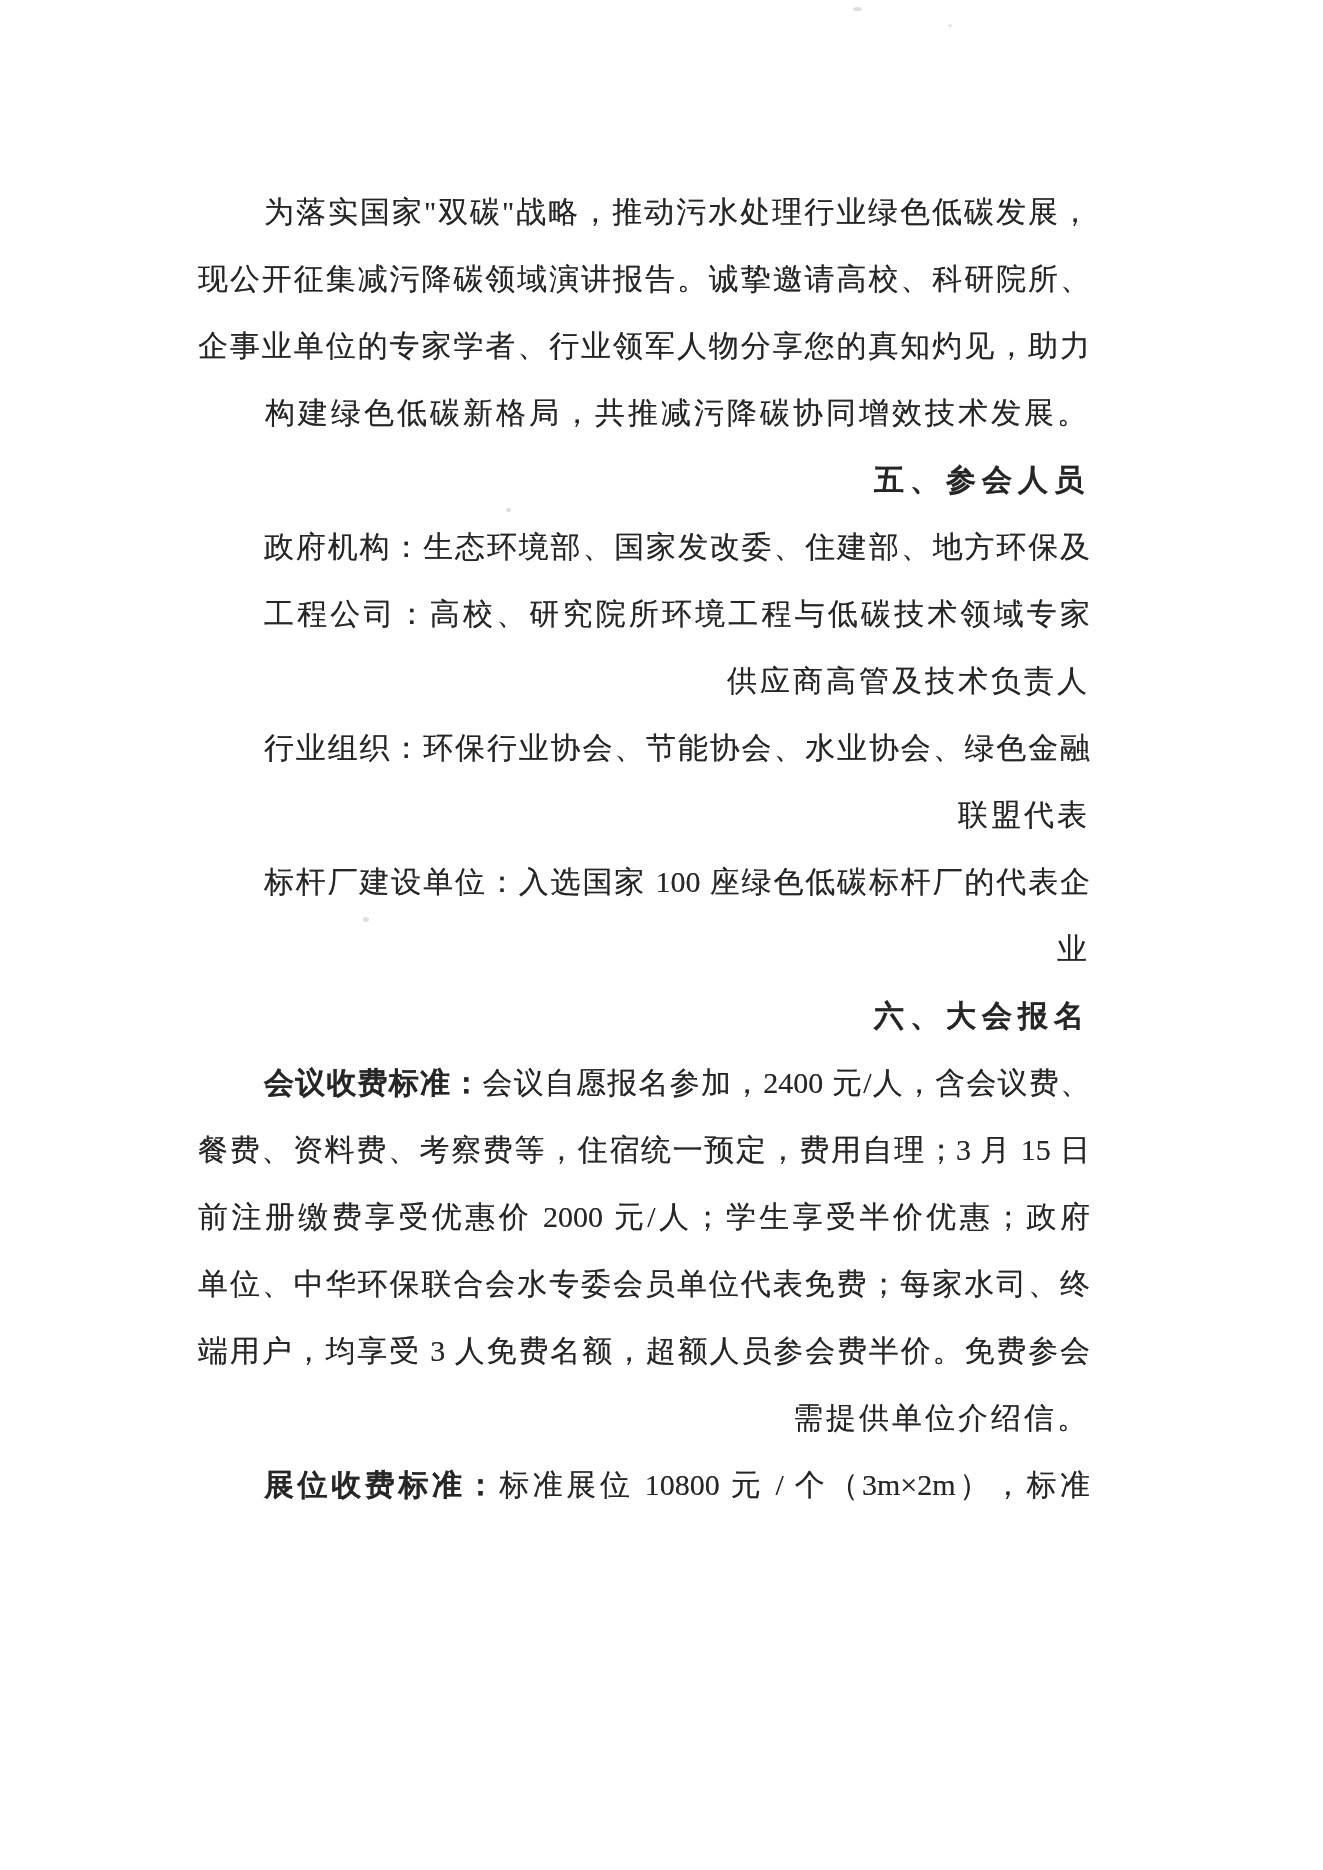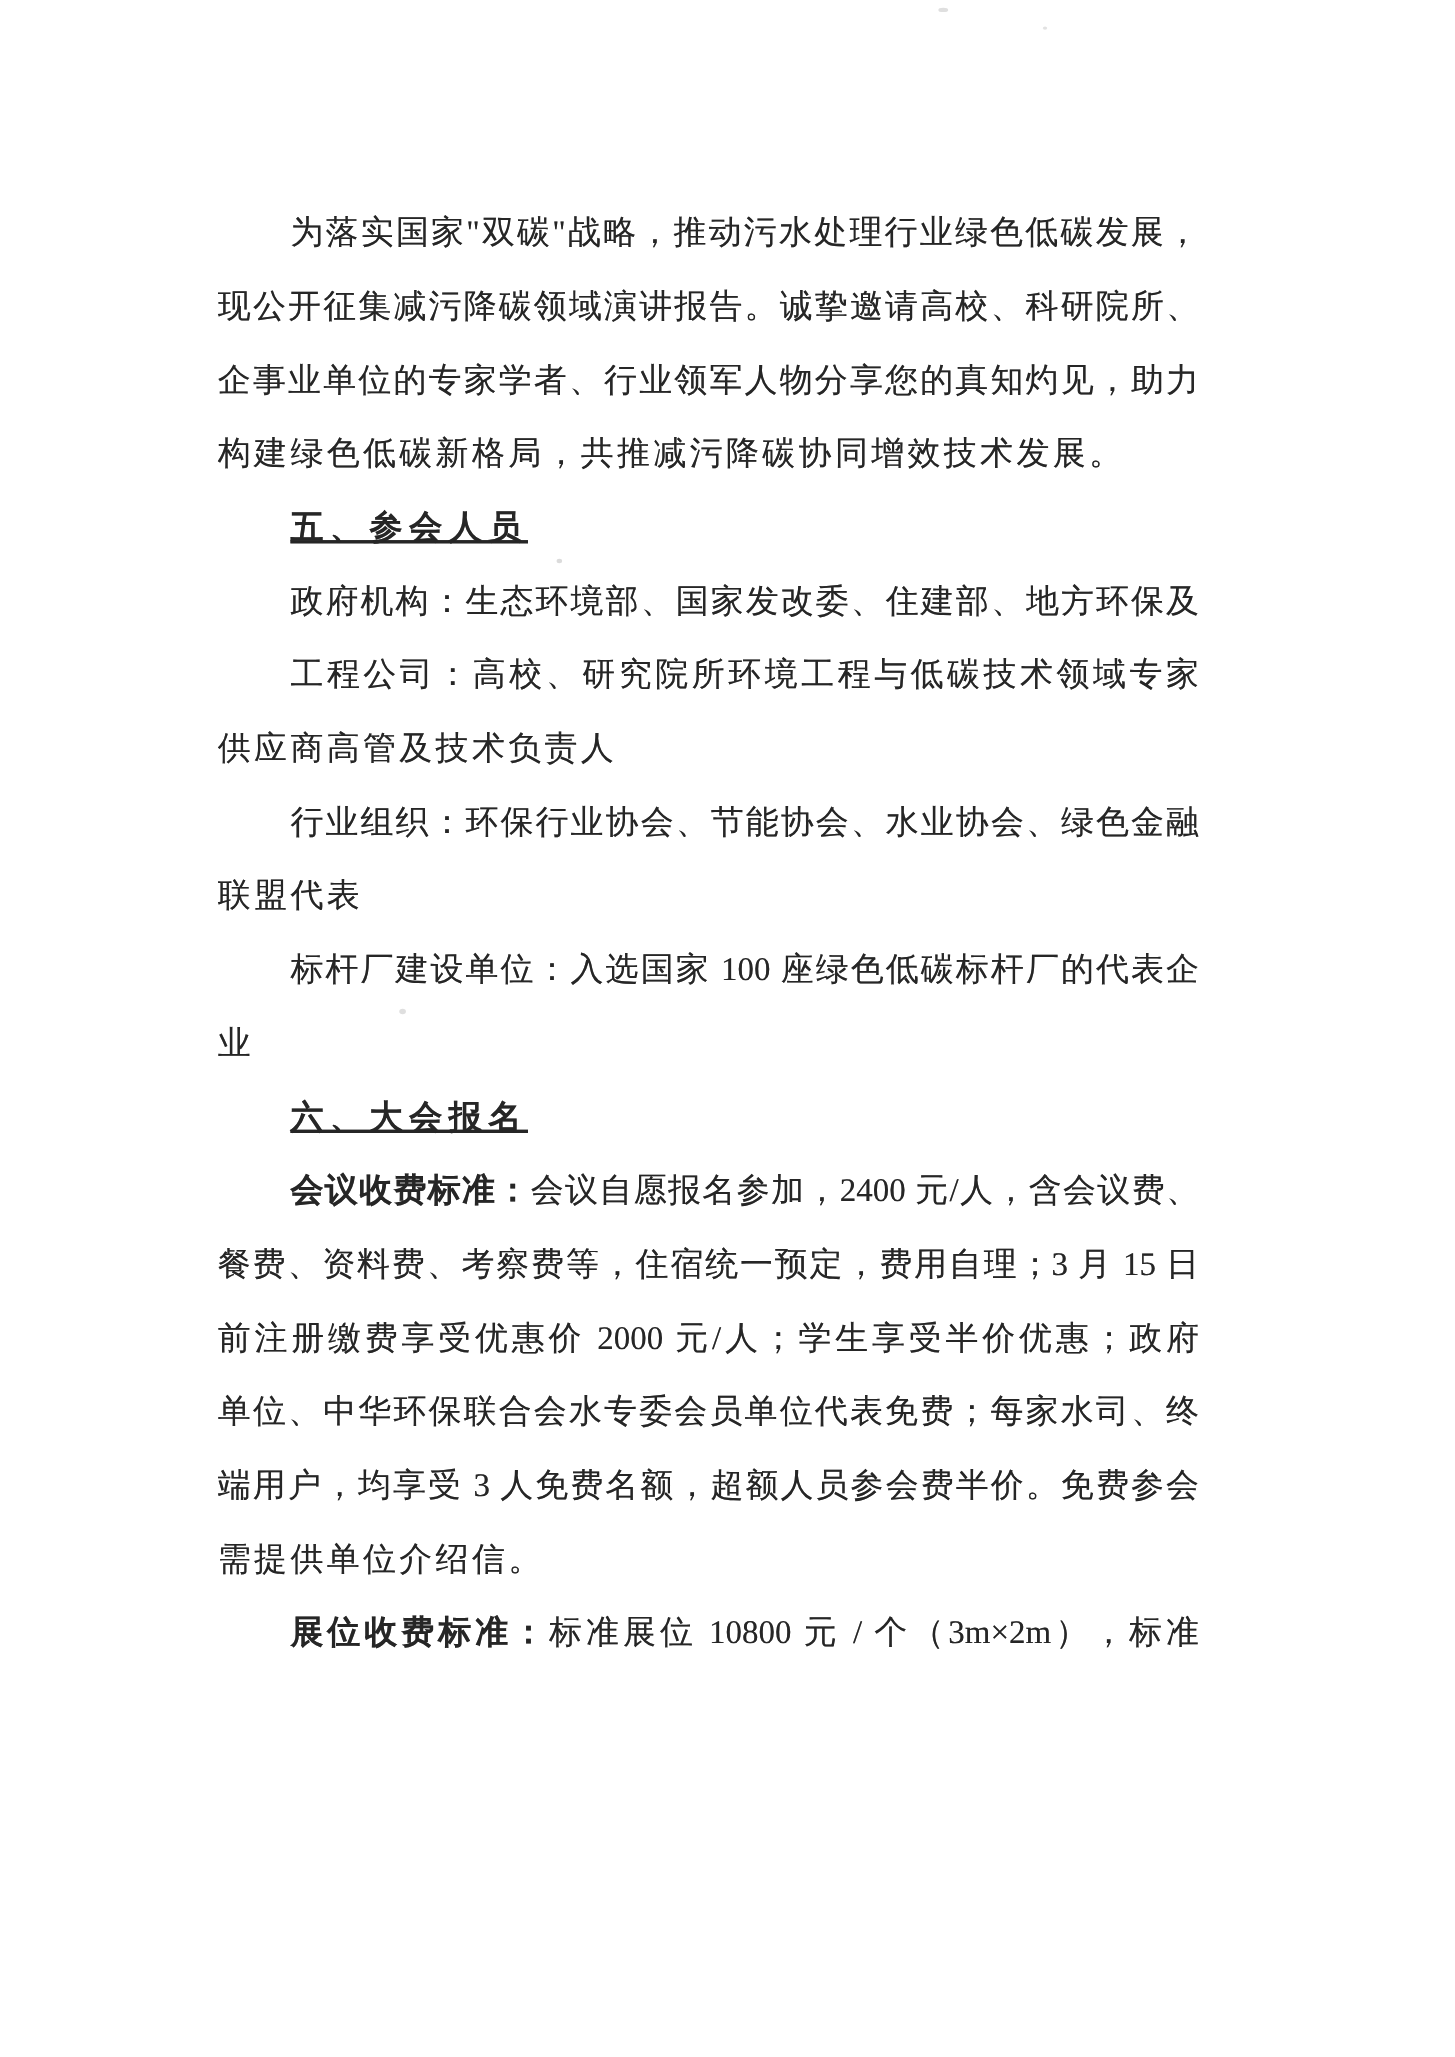--- a/index.html
+++ b/index.html
@@ -17,25 +17,25 @@
   }
   .doc {
     position: absolute;
     left: 198px; top: 178px;
     width: 892px;
     color: #262626;
     font-size: 30px;
     line-height: 67px;
     text-shadow: 0 0 0.6px rgba(40,40,40,0.55);
   }
-  .ln { height: 67px; overflow: hidden; text-align: left; letter-spacing: 3px; }
+  .ln { height: 67px; overflow: hidden; text-align: right; letter-spacing: 3px; }
   
   .ln.j { letter-spacing: 0; text-align: justify; text-align-last: justify; }
   .ln.ind { text-indent: 66px; }
-  .ln.h { font-weight: 700; letter-spacing: 6px; text-decoration: underline; }
+  .ln.h { font-weight: 700; letter-spacing: 6px; }
   .b { font-weight: 700; }
   
   .speck {
     position: absolute; background: #b9b9b9; border-radius: 50%;
     filter: blur(0.7px);
   }
   .speck.s1 { left: 853px; top: 7px;  width: 9px;  height: 4px; opacity: .45; }
   .speck.s2 { left: 948px; top: 24px; width: 4px;  height: 3px; opacity: .4; }
   .speck.s3 { left: 506px; top: 508px; width: 5px; height: 4px; opacity: .5; }
   .speck.s4 { left: 363px; top: 917px; width: 6px; height: 5px; opacity: .45; }

